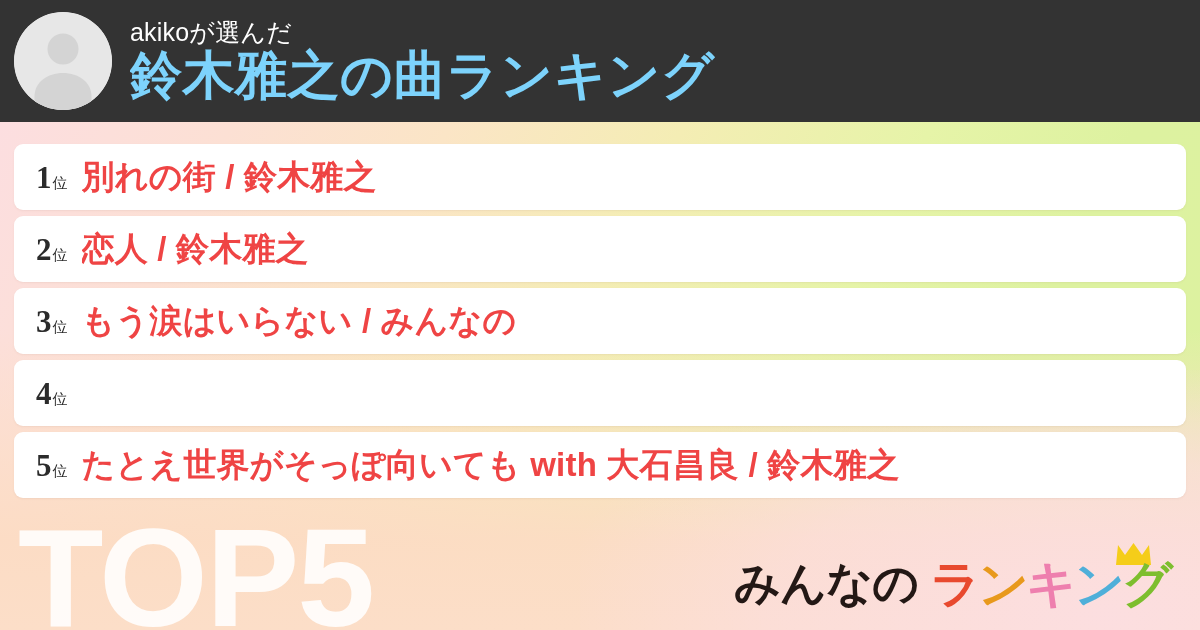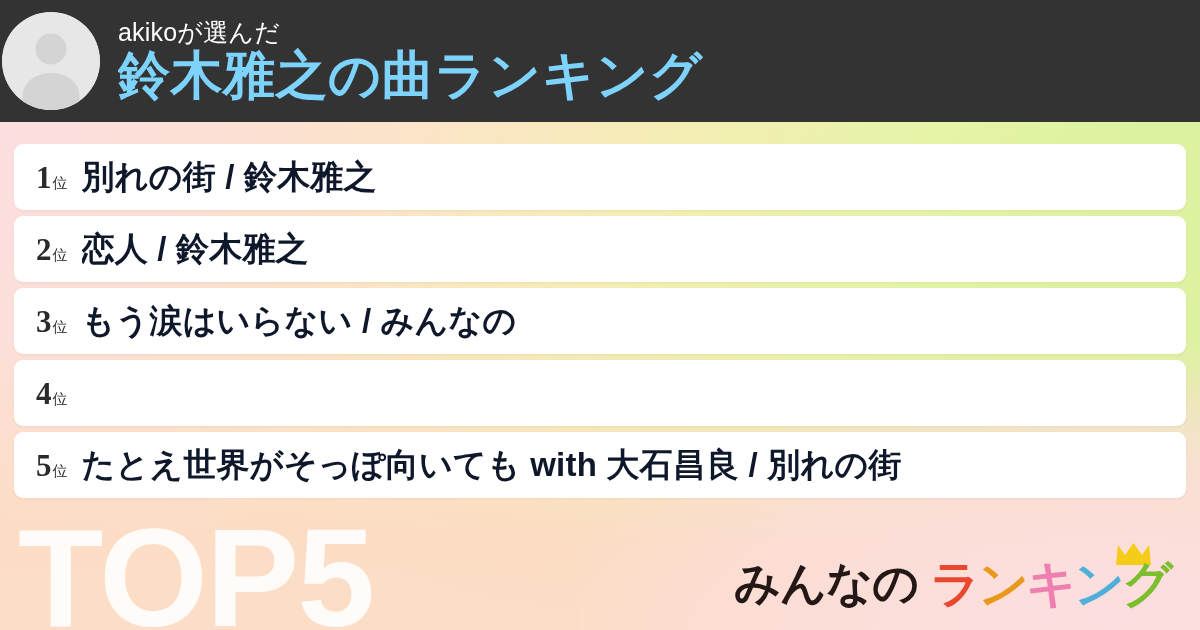--- a/index.html
+++ b/index.html
@@ -24,21 +24,21 @@
   .header {
     position: absolute;
     left: 0;
     top: 0;
     width: 1200px;
     height: 122px;
     background: #333333;
     display: flex;
     align-items: center;
     box-sizing: border-box;
-    padding-left: 2px;
+    padding-left: 14px;
     z-index: 5;
   }
 
   .avatar {
     width: 98px;
     height: 98px;
     border-radius: 50%;
     background: #e6e6e6;
     flex: 0 0 98px;
     position: relative;
@@ -160,21 +160,21 @@
     line-height: 1;
   }
   .rank-num .unit {
     font-size: 15px;
     font-weight: 400;
     margin-left: 1px;
     line-height: 1;
   }
 
   .rank-title {
-    color: #0f172a;
+    color: #ef4444;
     font-size: 33px;
     font-weight: 700;
     line-height: 1.15;
     letter-spacing: 0.2px;
     white-space: nowrap;
     overflow: hidden;
   }
 
   
   .top-label {
@@ -271,21 +271,21 @@
           <span class="n">4</span>
             <span class="unit">位</span>
         </span>
       </div>
 
       <div class="rank-row">
         <span class="rank-num">
           <span class="n">5</span>
             <span class="unit">位</span>
         </span>
-        <span class="rank-title">たとえ世界がそっぽ向いても with 大石昌良 / 別れの街</span>
+        <span class="rank-title">たとえ世界がそっぽ向いても with 大石昌良 / 鈴木雅之</span>
       </div>
 
     </div>
 
     <div class="top-label">TOP5</div>
 
     <div class="brand-logo">
       <svg width="440" height="74" viewBox="0 0 440 74" xmlns="http://www.w3.org/2000/svg">
 
         <g>

